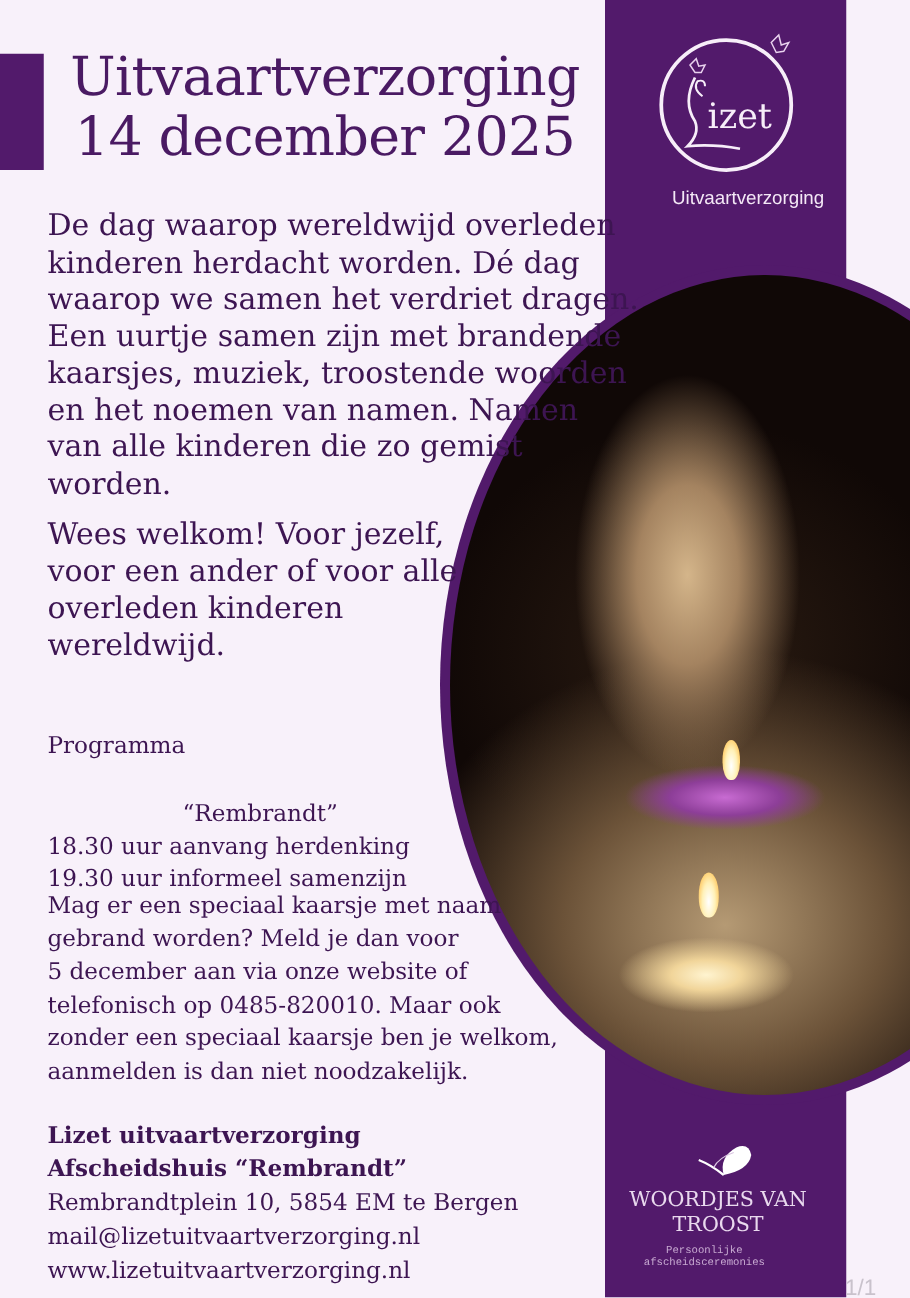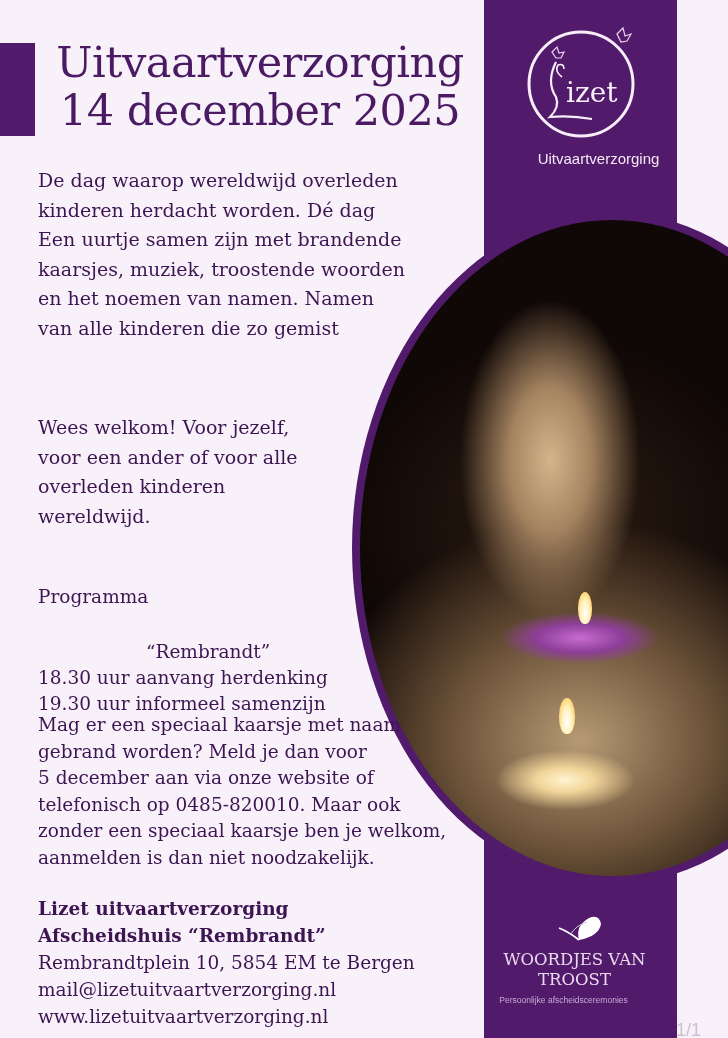--- a/index.html
+++ b/index.html
@@ -45,40 +45,40 @@
       radial-gradient(ellipse 90px 160px at 190px 240px, #d4b58a 0%, #a48360 45%, rgba(60,40,25,0) 100%),
       radial-gradient(ellipse 260px 220px at 220px 520px, #b59a74 0%, #6b5238 50%, rgba(20,12,8,0) 100%),
       radial-gradient(ellipse 300px 260px at 200px 300px, #2b1c12 0%, #100806 70%);
   }
   .flame {
     position: absolute; width: 14px; height: 32px; border-radius: 50% 50% 45% 45%;
     background: radial-gradient(ellipse at 50% 65%, #ffffff 0%, #fff1b8 45%, #ffc860 80%, rgba(255,180,60,0) 100%);
   }
   .text-block {
     position: absolute; left: 38px; color: #3d1552;
-    font-size: 19px; line-height: 29.5px; white-space: nowrap;
+    font-size: 24px; line-height: 29.5px; white-space: nowrap;
   }
   .text-block div { white-space: nowrap; }
   .intro { top: 166px; }
   .welcome { top: 413px; }
   .program { top: 584px; font-size: 18.5px; line-height: 26px; }
   .program .indent { padding-left: 108px; margin-top: 29px; }
   .candle-note { top: 712px; font-size: 18.5px; line-height: 26.5px; }
   .contact { top: 895px; font-size: 18.5px; line-height: 27px; }
   .contact .bold { font-weight: bold; }
   .feather {
     position: absolute; left: 557px; top: 914px; width: 46px; height: 32px;
   }
   .wvt-title {
     position: absolute; left: 484px; top: 950px; width: 181px; text-align: center;
     color: #e9d9ee; font-size: 16.5px; line-height: 20px; font-family: "DejaVu Serif", serif;
   }
   .wvt-sub {
     position: absolute; left: 484px; top: 995px; width: 159px; text-align: center;
-    color: #c7a9d1; font-size: 8.5px; font-family: Liberation Sans, sans-serif;
+    color: #c7a9d1; font-size: 8.5px; font-family: Liberation Mono, monospace;
   }
   .page-num {
     position: absolute; left: 676px; top: 1020px; color: #c9c2cc;
     font-size: 18px; font-family: "Liberation Sans", sans-serif;
   }
 </style>
 </head>
 <body>
 
 <div class="purple-band"></div>
@@ -102,24 +102,26 @@
 <div class="photo-circle">
   <div class="photo-inner">
     <div class="flame" style="left:218px; top:372px;"></div>
     <div class="flame" style="left:199px; top:478px; width:16px; height:36px;"></div>
   </div>
 </div>
 
 <div class="text-block intro">
   <div>De dag waarop wereldwijd overleden</div>
   <div>kinderen herdacht worden. Dé dag</div>
+  <div>waarop we samen het verdriet dragen.</div>
   <div>Een uurtje samen zijn met brandende</div>
   <div>kaarsjes, muziek, troostende woorden</div>
   <div>en het noemen van namen. Namen</div>
   <div>van alle kinderen die zo gemist</div>
+  <div>worden.</div>
 </div>
 
 <div class="text-block welcome">
   <div>Wees welkom! Voor jezelf,</div>
   <div>voor een ander of voor alle</div>
   <div>overleden kinderen</div>
   <div>wereldwijd.</div>
 </div>
 
 <div class="text-block program">

